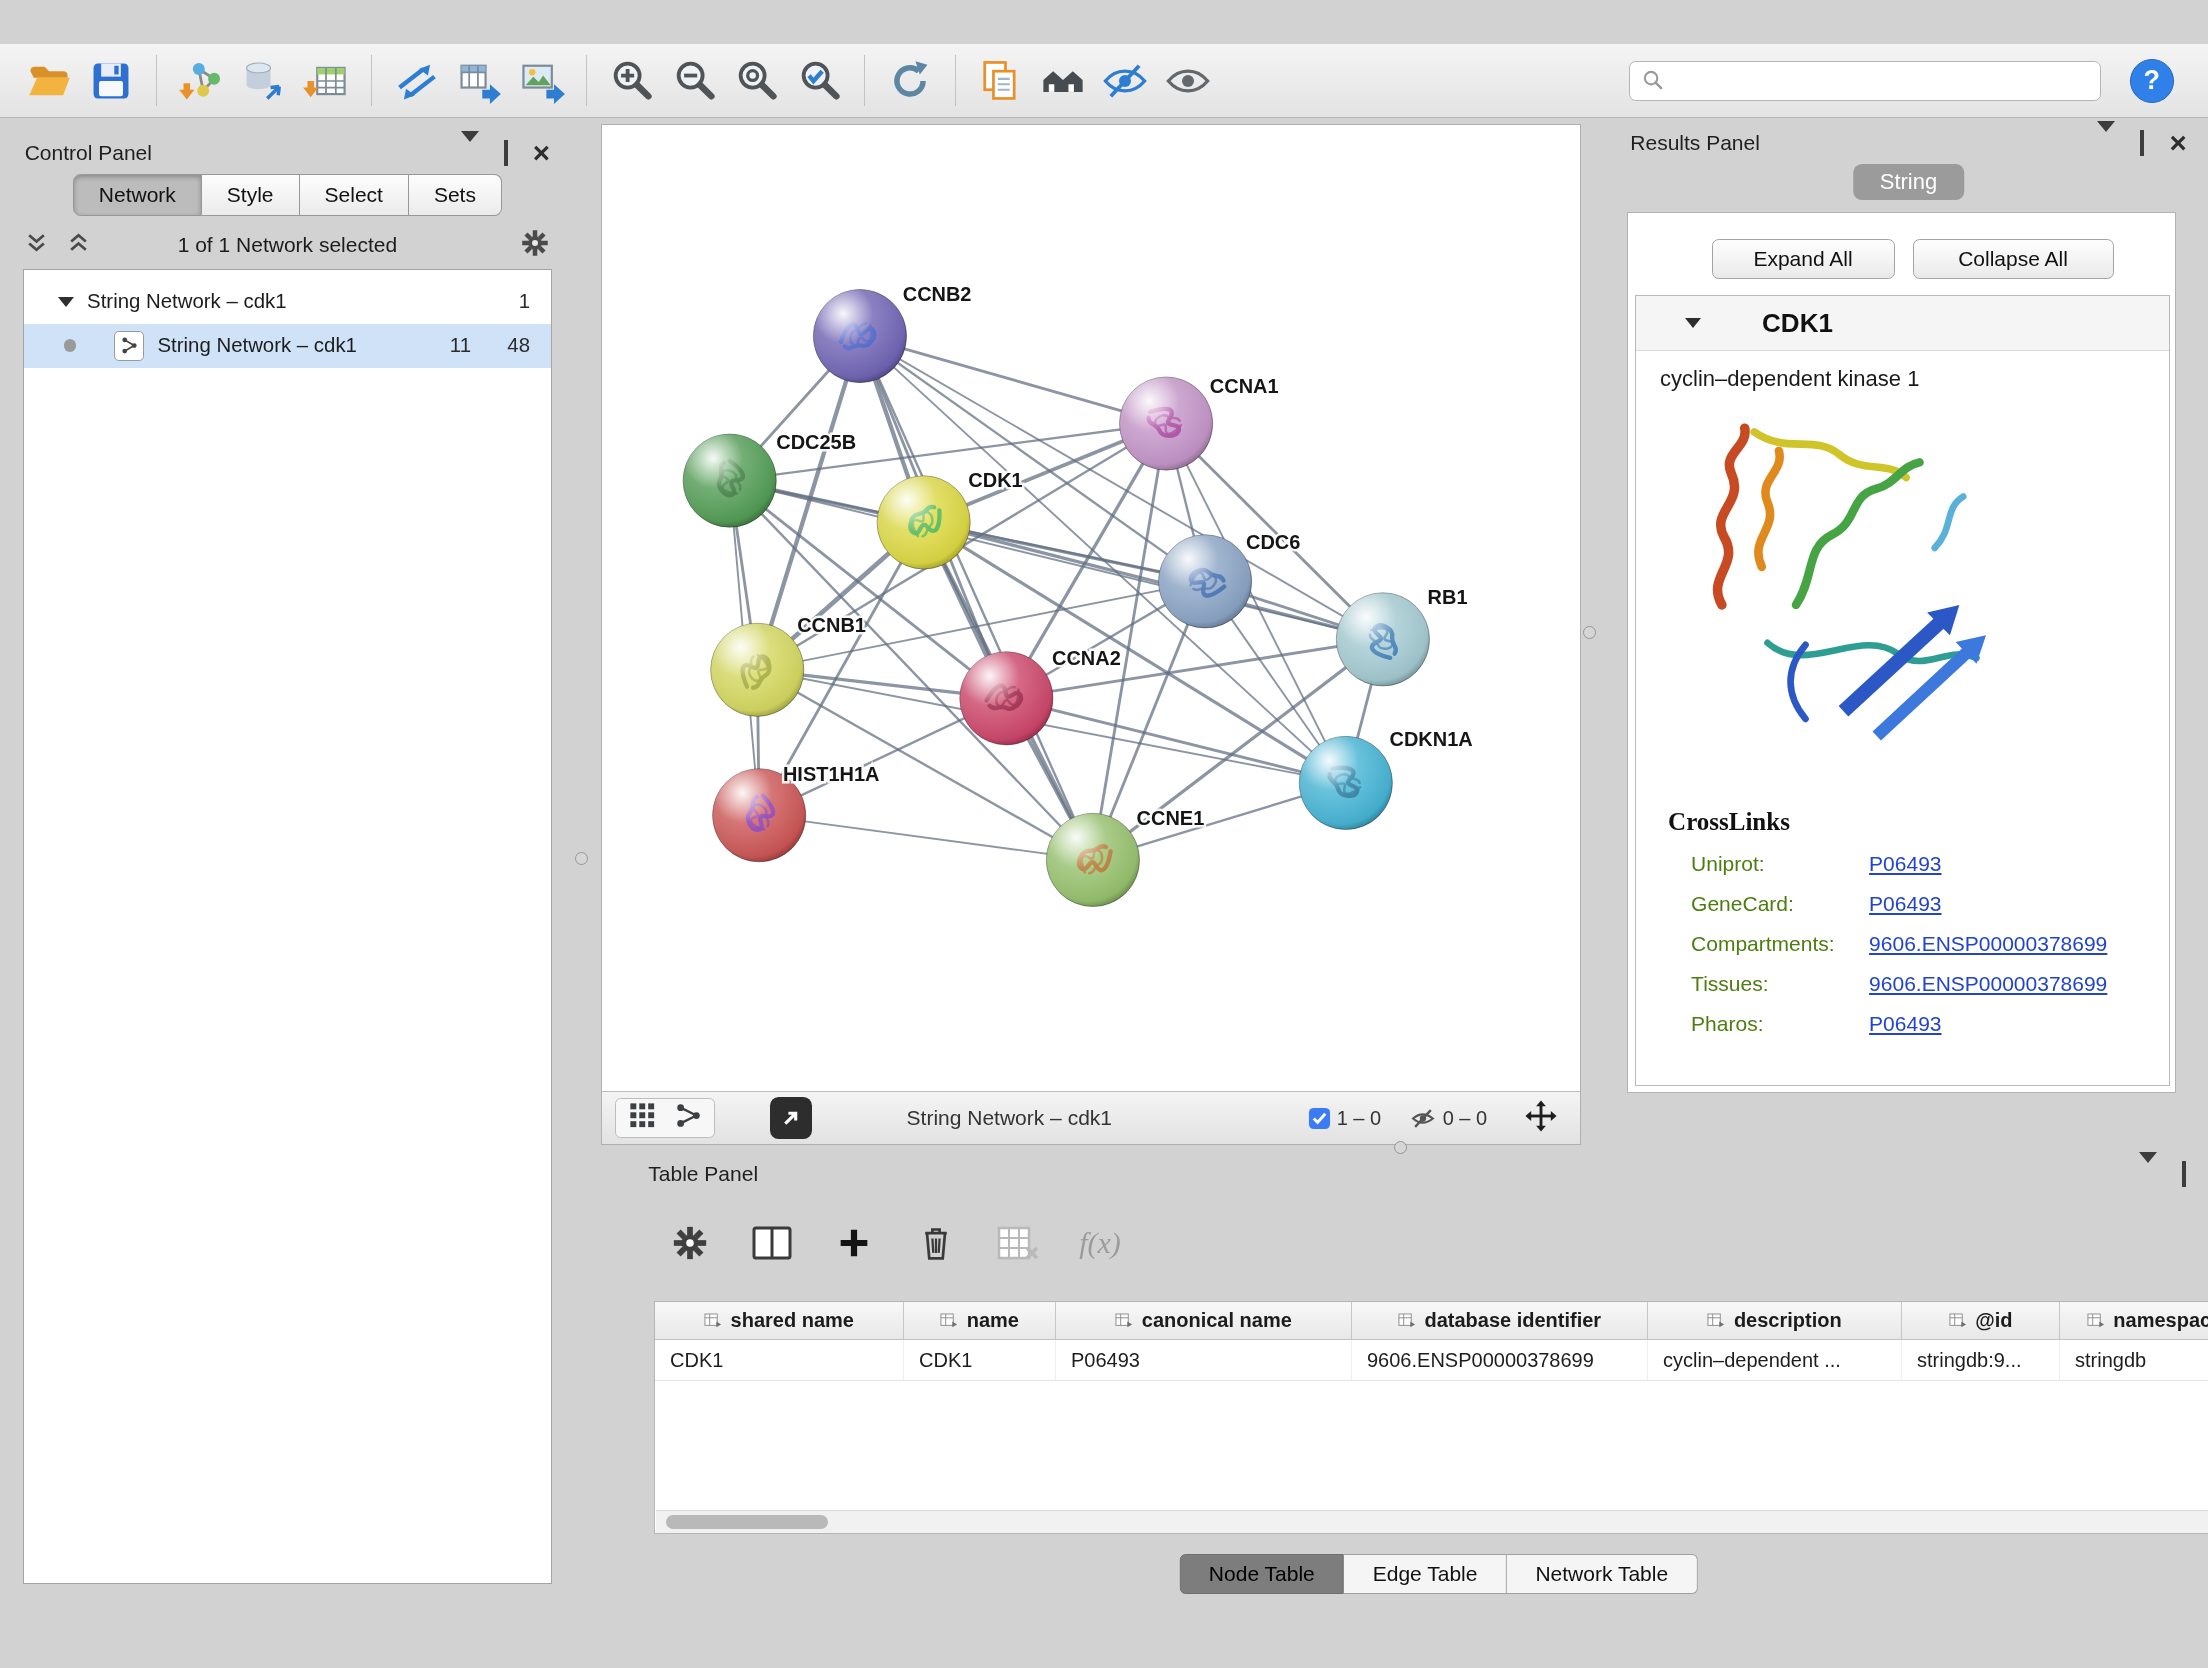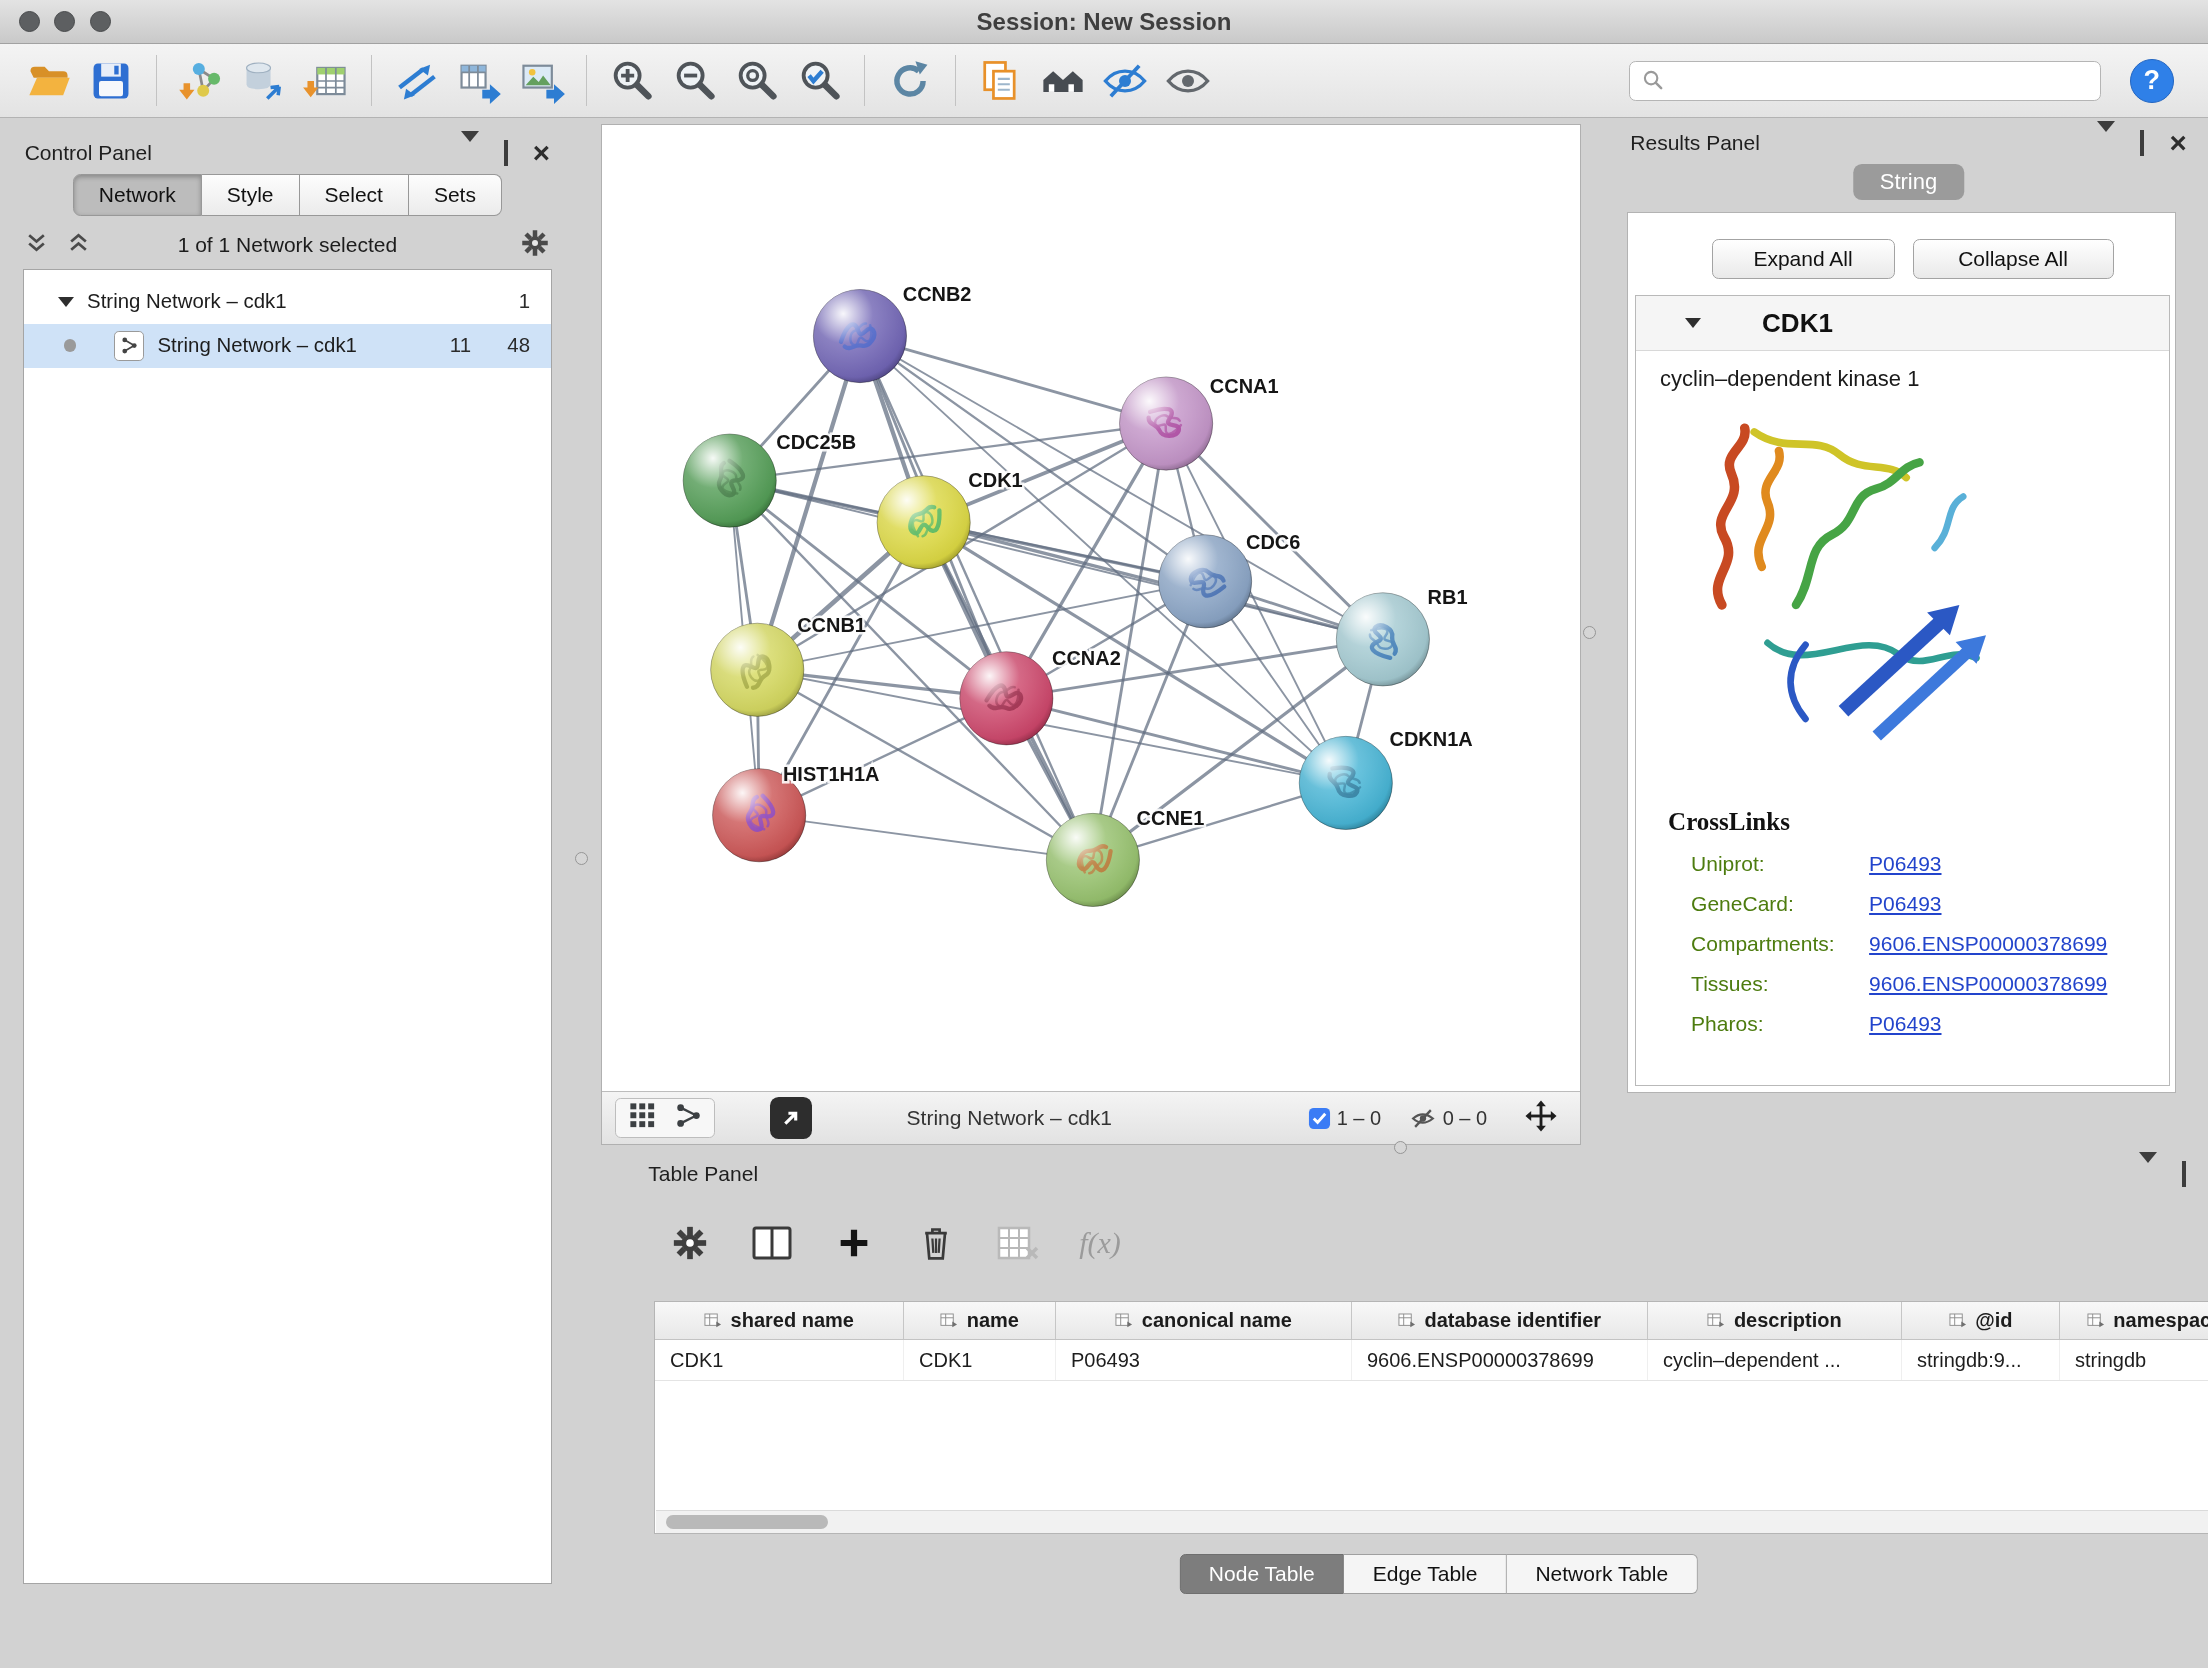--- a/index.html
+++ b/index.html
@@ -89,42 +89,34 @@
   #table-head{display:flex;height:38px;background:linear-gradient(#f8f8f8,#e8e8e8);border-bottom:1px solid #c3c3c3;}
   .th{display:flex;align-items:center;justify-content:center;gap:8.6px;border-right:1px solid #c6c6c6;font-weight:bold;font-size:20px;flex:none;color:#1c1c1c;}
   .tr{display:flex;border-bottom:1px solid #e4e4e4;}
   .td{padding-left:15px;display:flex;align-items:center;border-right:1px solid #efefef;height:40px;flex:none;font-size:20px;white-space:nowrap;overflow:hidden;}
   #hscroll{position:absolute;left:1px;right:0;bottom:0;height:23px;background:#f1f1f1;border-top:1px solid #dadada;}
   #hscroll .thumb{position:absolute;left:9.5px;top:3.8px;width:162px;height:14.3px;border-radius:7.6px;background:#b9b9b9;}
   #tp-tabs{position:absolute;bottom:12.4px;left:50%;transform:translateX(-50%);display:flex;}
   .tp-tab{height:40px;line-height:38px;padding:0 28.5px;border:1px solid #a0a0a0;border-left:none;background:#f5f5f5;font-size:21px;color:#111;}
   .tp-tab:first-child{border-left:1px solid #a0a0a0;border-radius:5.7px 0 0 5.7px;}
   .tp-tab:last-child{border-radius:0 5.7px 5.7px 0;}
-  .tp-tab.selected{background:#7d7d7d;color:#ffffff;border-color:#6f6f6f;}
+  .tp-tab.selected{background:#7d7d7d;color:#000000;border-color:#6f6f6f;}
 
   
   #statusbar{position:absolute;left:0;right:0;top:1617px;height:51px;background:linear-gradient(#efefef,#dcdcdc);border-top:1px solid #adadad;display:flex;align-items:center;padding:0 28.5px;gap:48px;}
   #memory-btn{margin-left:auto;height:40px;padding:0 19px;border:1px solid #a6a6a6;border-radius:7.6px;background:linear-gradient(#ffffff,#ededed);display:flex;align-items:center;gap:10.5px;font-size:20px;color:#111;}
   .mem-dot{width:16px;height:16px;border-radius:50%;background:#2eb82e;border:1px solid #1f8f1f;}
 
   .split-dot{position:absolute;width:13.3px;height:13.3px;border-radius:50%;background:#d6d6d6;border:1px solid #969696;}
 </style>
 </head>
 <body>
 
 <div id="app">
 
-  <div id="titlebar">
-    <div class="traffic">
-      <span class="tl"></span>
-      <span class="tl"></span>
-      <span class="tl"></span>
-    </div>
-    <div id="window-title">Session: New Session</div>
-  </div>
 
   <div id="toolbar">
     <div class="tb-btn">
         <svg width="48" height="48" viewBox="0 0 44 44">
           <path d="M5 13 q0-4 4-4 h9 l4 4 h13 q4 0 4 4 v2 H8 z" fill="#d89027"></path>
           <path d="M11 19 h30 l-6 16 H4 z" fill="#f3b33f"></path>
         </svg>
       </div>
     <div class="tb-btn">
         <svg width="48" height="48" viewBox="0 0 44 44">

